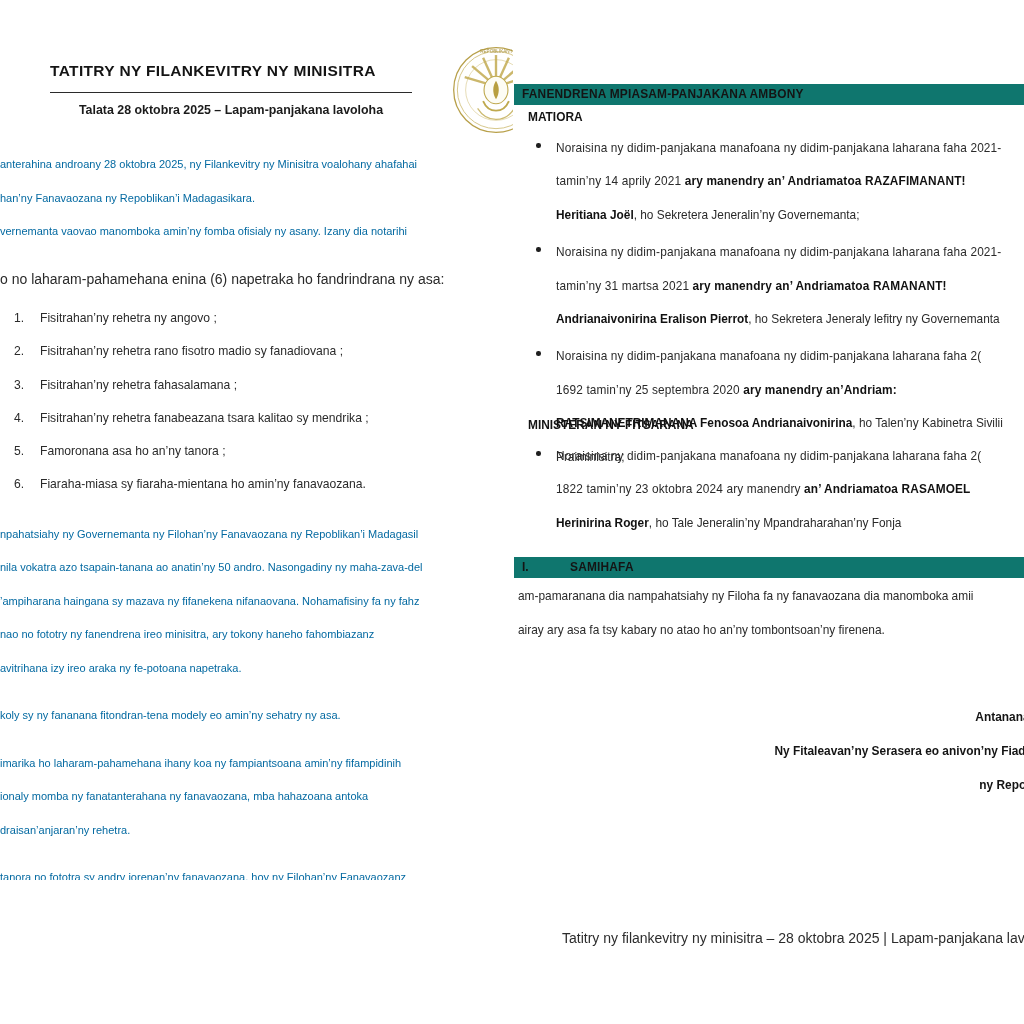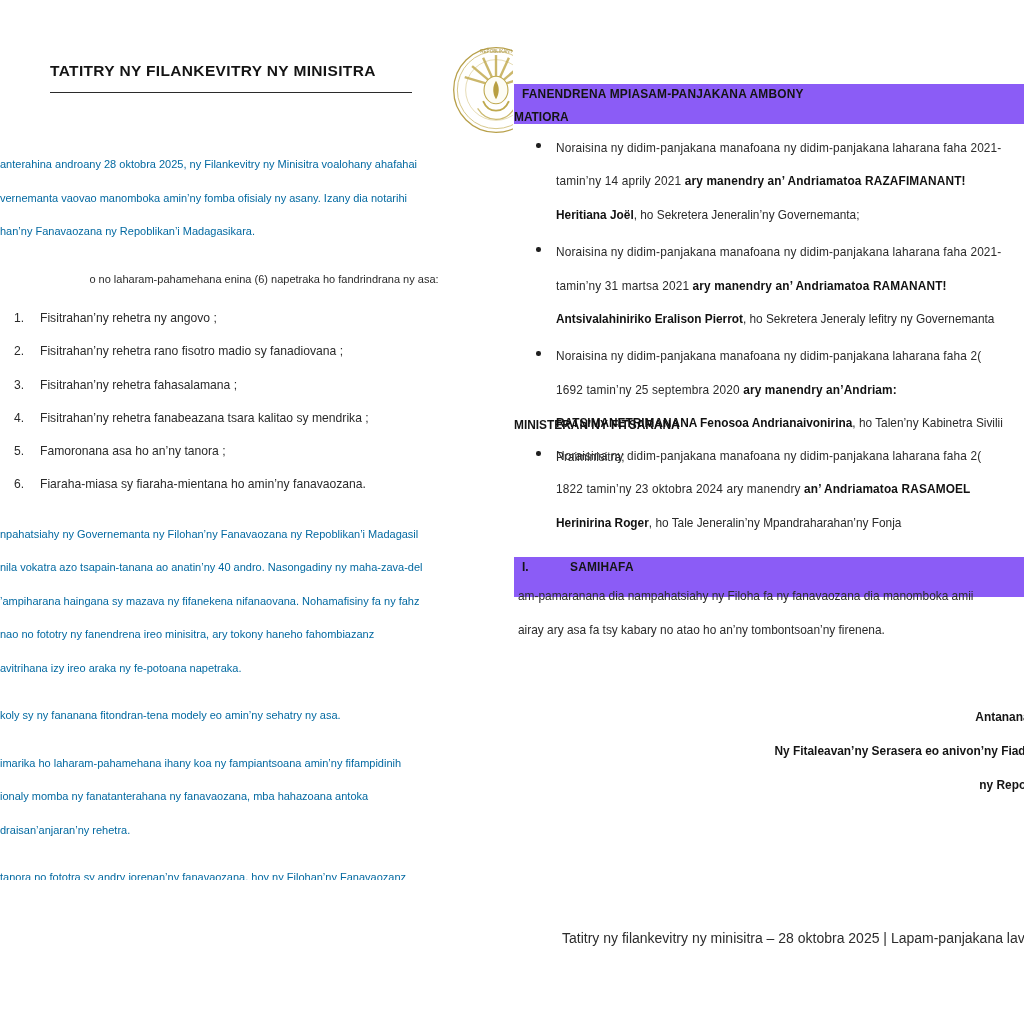--- a/index.html
+++ b/index.html
@@ -98,26 +98,25 @@
     font-size: 11px;
     line-height: 33.5px;
     text-align: justify;
     color: #0369a1;
     margin: 0 0 8px 0;
     white-space: nowrap;
   }
   .para.spaced { margin-bottom: 14px; }
 
   .intro-line {
-    font-size: 11px;
+    font-size: 14px;
     line-height: 33.5px;
     color: #2a2a2a;
     white-space: nowrap;
     margin: 0;
-    text-align: center;
   }
 
   ol.priorities {
     margin: 6px 0 16px 0;
     padding: 0;
     list-style: none;
   }
   ol.priorities li {
     font-size: 12.15px;
     line-height: 33.3px;
@@ -140,22 +139,22 @@
     white-space: nowrap;
   }
   #footer-left  { left: 64px; }
   #footer-right { left: 48px; }
 
   
   .section-bar {
     position: absolute;
     left: 0;
     width: 511px;
-    height: 40px;
-    background: #8b5cf6;
+    height: 21px;
+    background: #0f766e;
   }
   .section-bar .bar-text {
     position: absolute;
     left: 8px;
     top: 3px;
     font-size: 11.9px;
     font-weight: bold;
     color: #141414;
     letter-spacing: 0.2px;
     white-space: nowrap;
@@ -165,21 +164,21 @@
     left: 8px;
     top: 3px;
     font-size: 11.9px;
     font-weight: bold;
     color: #141414;
   }
   .section-bar .bar-text.indented { left: 56px; }
 
   .sub-head {
     position: absolute;
-    left: 0;
+    left: 14px;
     font-size: 11.9px;
     font-weight: bold;
     color: #141414;
     white-space: nowrap;
   }
 
   ul.decrees {
     position: absolute;
     margin: 0;
     padding: 0;
@@ -241,20 +240,21 @@
 </style>
 </head>
 <body>
 
 <div class="page" id="page-left">
   <div class="sheet" id="sheet-left">
 
     <div class="doc-head">
       <div class="doc-title">TATITRY NY FILANKEVITRY NY MINISITRA</div>
       <div class="title-rule"></div>
+      <div class="doc-subtitle">Talata 28 oktobra 2025 – Lapam-panjakana lavoloha</div>
     </div>
 
     <div class="emblem">
       <svg viewBox="0 0 100 100" width="92" height="92" aria-hidden="true">
         <circle cx="50" cy="50" r="46" fill="none" stroke="#b8a04a" stroke-width="1.4"></circle>
         <circle cx="50" cy="50" r="42" fill="none" stroke="#cdbb72" stroke-width="0.9"></circle>
         <circle cx="50" cy="50" r="33" fill="none" stroke="#d8c98d" stroke-width="0.7"></circle>
         <g stroke="#c3ab52" stroke-width="2.6" opacity="0.85">
           <line x1="50" y1="46" x2="50" y2="12"></line>
           <line x1="50" y1="46" x2="36" y2="15"></line>
@@ -269,22 +269,22 @@
         <path d="M36 62 C42 76 58 76 64 62" fill="none" stroke="#bfa94e" stroke-width="2"></path>
         <path d="M30 70 C40 86 60 86 70 70" fill="none" stroke="#cdbb72" stroke-width="1.4"></path>
         <text x="50" y="9.5" font-size="5" fill="#a8913c" text-anchor="middle" font-family="'Liberation Sans', sans-serif">REPOBLIKAN'I</text>
       </svg>
     </div>
 
     <div class="body-col">
 
       <div class="para spaced">
         <div>anterahina androany 28 oktobra 2025, ny Filankevitry ny Minisitra voalohany ahafahai</div>
+        <div>han’ny Fanavaozana ny Repoblikan’i Madagasikara.</div>
         <div>vernemanta vaovao manomboka amin’ny fomba ofisialy ny asany. Izany dia notarihi</div>
-        <div>han’ny Fanavaozana ny Repoblikan’i Madagasikara.</div>
       </div>
 
       <div class="intro-line">o no laharam-pahamehana enina (6) napetraka ho fandrindrana ny asa:</div>
 
       <ol class="priorities">
         <li>
           <span class="num">1.</span>
           <span>Fisitrahan’ny rehetra ny angovo ;</span>
         </li>
         <li>
@@ -304,21 +304,21 @@
           <span>Famoronana asa ho an’ny tanora ;</span>
         </li>
         <li>
           <span class="num">6.</span>
           <span>Fiaraha-miasa sy fiaraha-mientana ho amin’ny fanavaozana.</span>
         </li>
       </ol>
 
       <div class="para spaced">
         <div>npahatsiahy ny Governemanta ny Filohan’ny Fanavaozana ny Repoblikan’i Madagasil</div>
-        <div>nila vokatra azo tsapain-tanana ao anatin’ny 40 andro. Nasongadiny ny maha-zava-del</div>
+        <div>nila vokatra azo tsapain-tanana ao anatin’ny 50 andro. Nasongadiny ny maha-zava-del</div>
         <div>’ampiharana haingana sy mazava ny fifanekena nifanaovana. Nohamafisiny fa ny fahz</div>
         <div>nao no fototry ny fanendrena ireo minisitra, ary tokony haneho fahombiazanz</div>
         <div>avitrihana izy ireo araka ny fe-potoana napetraka.</div>
       </div>
 
       <div class="para spaced">
         <div>koly sy ny fananana fitondran-tena modely eo amin’ny sehatry ny asa.</div>
       </div>
 
       <div class="para spaced">
@@ -352,21 +352,21 @@
       <li>
         <span class="bullet"></span>
         <div class="decree-line just"><span>Noraisina ny didim-panjakana manafoana ny didim-panjakana laharana faha 2021-</span></div>
         <div class="decree-line just"><span>tamin’ny 14 aprily 2021 </span><b>ary manendry an’ Andriamatoa RAZAFIMANANT!</b></div>
         <div class="decree-line"><b>Heritiana Joël</b><span>, ho Sekretera Jeneralin’ny Governemanta;</span></div>
       </li>
       <li>
         <span class="bullet"></span>
         <div class="decree-line just"><span>Noraisina ny didim-panjakana manafoana ny didim-panjakana laharana faha 2021-</span></div>
         <div class="decree-line just"><span>tamin’ny 31 martsa 2021 </span><b>ary manendry an’ Andriamatoa RAMANANT!</b></div>
-        <div class="decree-line"><b>Antsivalahiniriko Eralison Pierrot</b><span>, ho Sekretera Jeneraly lefitry ny Governemanta</span></div>
+        <div class="decree-line"><b>Andrianaivonirina Eralison Pierrot</b><span>, ho Sekretera Jeneraly lefitry ny Governemanta</span></div>
       </li>
       <li>
         <span class="bullet"></span>
         <div class="decree-line just"><span>Noraisina ny didim-panjakana manafoana ny didim-panjakana laharana faha 2(</span></div>
         <div class="decree-line just"><span>1692 tamin’ny 25 septembra 2020 </span><b>ary manendry an’Andriam:</b></div>
         <div class="decree-line"><b>RATSIMANETRIMANANA Fenosoa Andrianaivonirina</b><span>, ho Talen’ny Kabinetra Sivilii</span></div>
         <div class="decree-line"><span>Praiminisitra;</span></div>
       </li>
     </ul>
 

